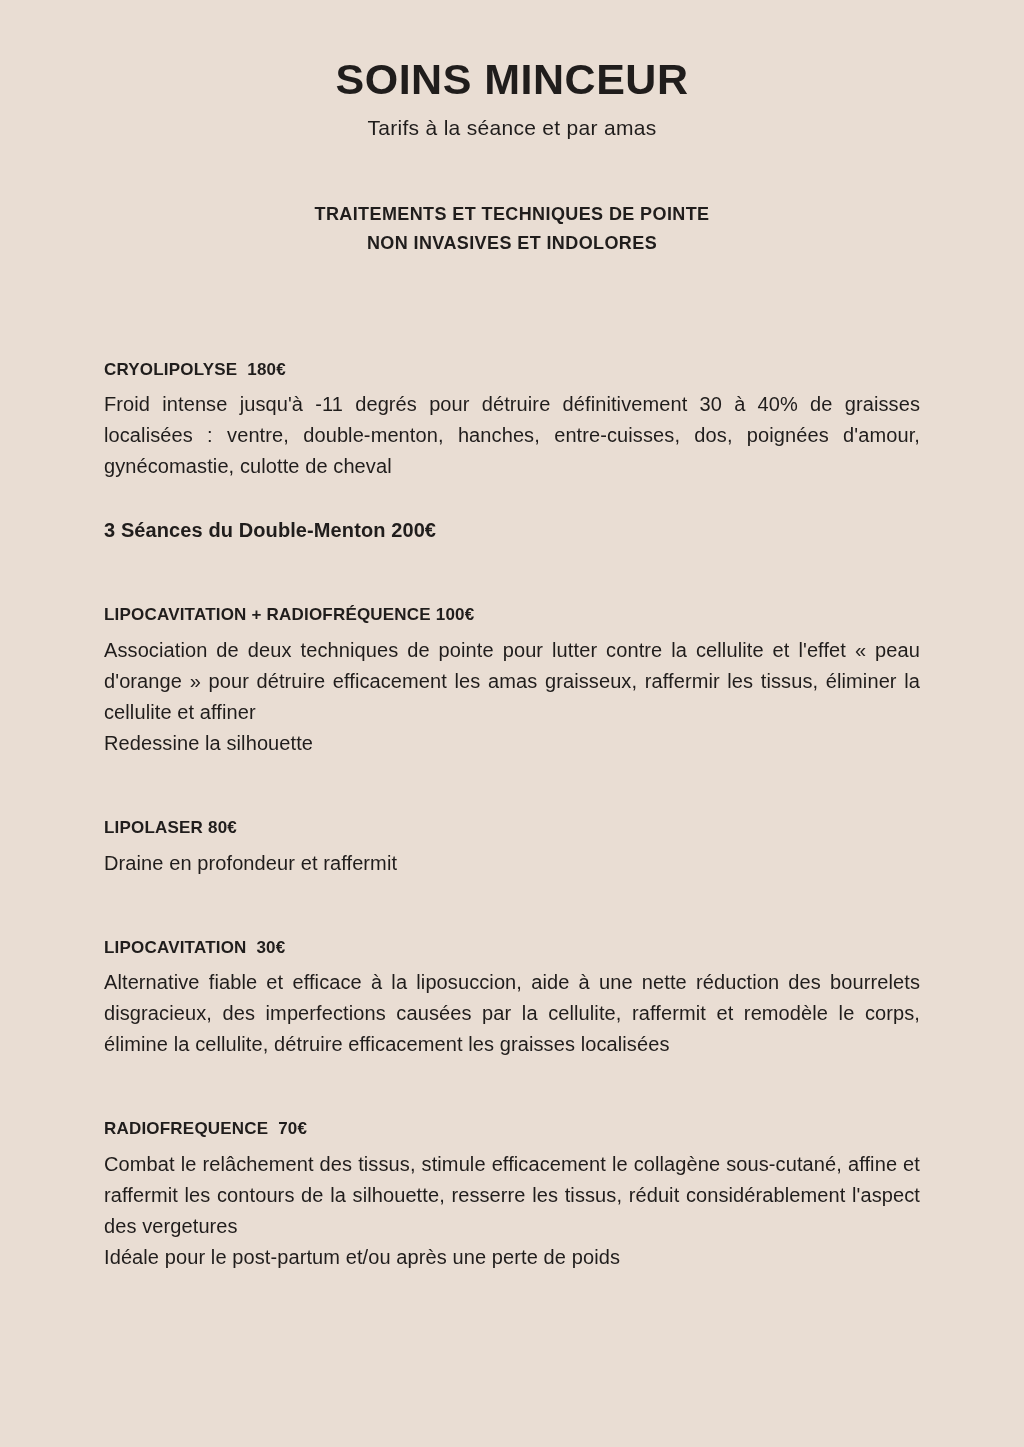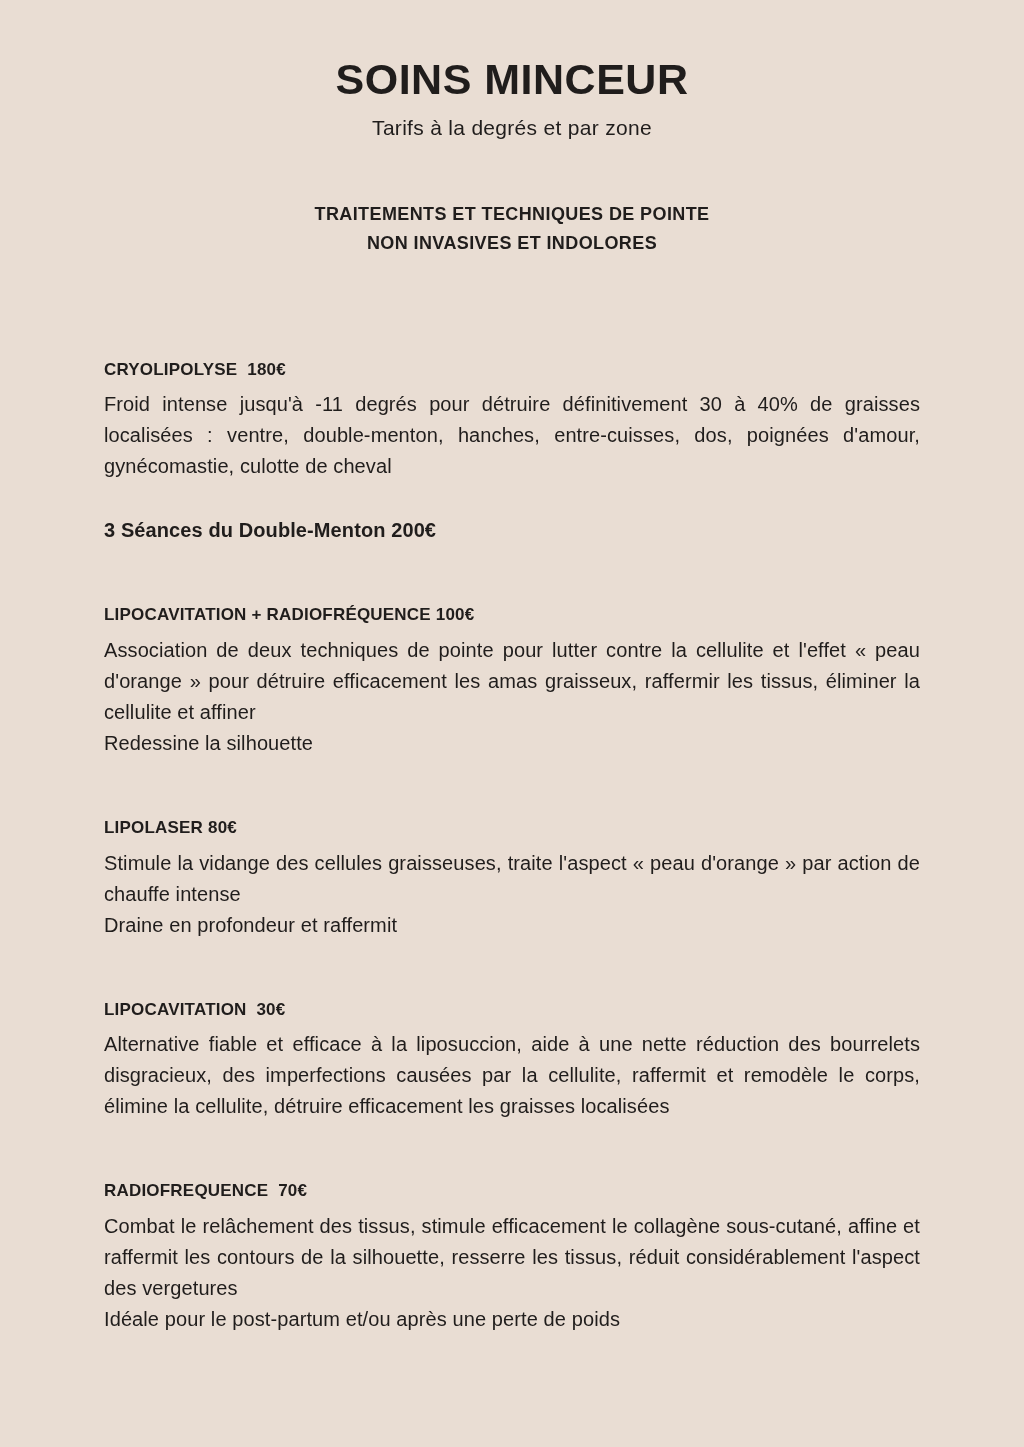--- a/index.html
+++ b/index.html
@@ -58,21 +58,21 @@
     letter-spacing: 0.1px;
   }
   .para.bold { font-weight: 700; margin-top: 33px; }
 </style>
 </head>
 <body style="background: rgb(233, 221, 211); color: rgb(32, 29, 28);">
 
 <div class="page">
   <header>
     <h1 class="title">SOINS MINCEUR</h1>
-    <p class="subtitle">Tarifs à la degrés et par zone</p>
+    <p class="subtitle">Tarifs à la séance et par amas</p>
     <div class="tagline-block">
       <p class="tagline">TRAITEMENTS ET TECHNIQUES DE POINTE</p>
       <p class="tagline">NON INVASIVES ET INDOLORES</p>
     </div>
   </header>
 
   <main>
     <section class="treatment">
       <h2 class="treatment-heading">CRYOLIPOLYSE  180€</h2>
     <p class="para">Froid intense jusqu'à -11 degrés pour détruire définitivement 30 à 40% de graisses localisées : ventre, double-menton, hanches, entre-cuisses, dos, poignées d'amour, gynécomastie, culotte de cheval</p>
@@ -80,21 +80,20 @@
       </section>
 
     <section class="treatment">
       <h2 class="treatment-heading">LIPOCAVITATION + RADIOFRÉQUENCE 100€</h2>
     <p class="para">Association de deux techniques de pointe pour lutter contre la cellulite et l'effet « peau d'orange » pour détruire efficacement les amas graisseux, raffermir les tissus, éliminer la cellulite et affiner</p>
         <p class="para">Redessine la silhouette</p>
       </section>
 
     <section class="treatment">
       <h2 class="treatment-heading">LIPOLASER 80€</h2>
-        <p class="para">Stimule la vidange des cellules graisseuses, traite l'aspect « peau d'orange » par action de chauffe intense</p>
         <p class="para">Draine en profondeur et raffermit</p>
       </section>
 
     <section class="treatment">
       <h2 class="treatment-heading">LIPOCAVITATION  30€</h2>
     <p class="para">Alternative fiable et efficace à la liposuccion, aide à une nette réduction des bourrelets disgracieux, des imperfections causées par la cellulite, raffermit et remodèle le corps, élimine la cellulite, détruire efficacement les graisses localisées</p>
       </section>
 
     <section class="treatment">
       <h2 class="treatment-heading">RADIOFREQUENCE  70€</h2>

